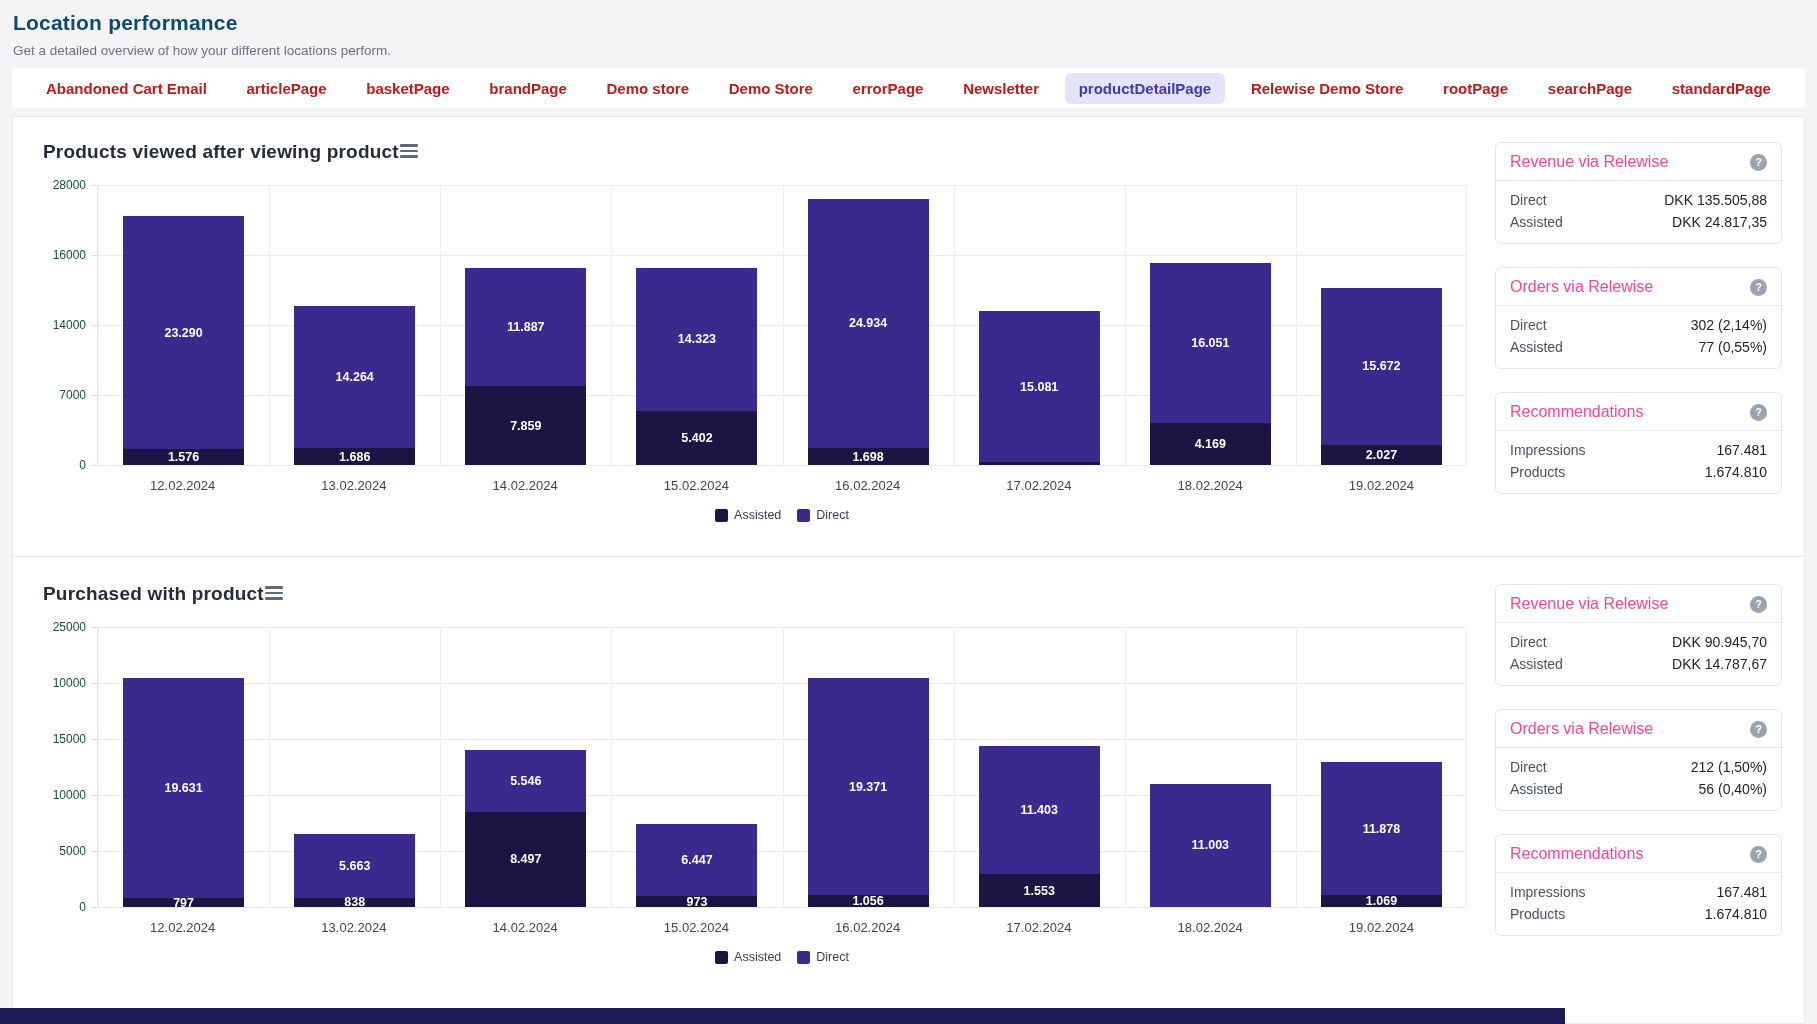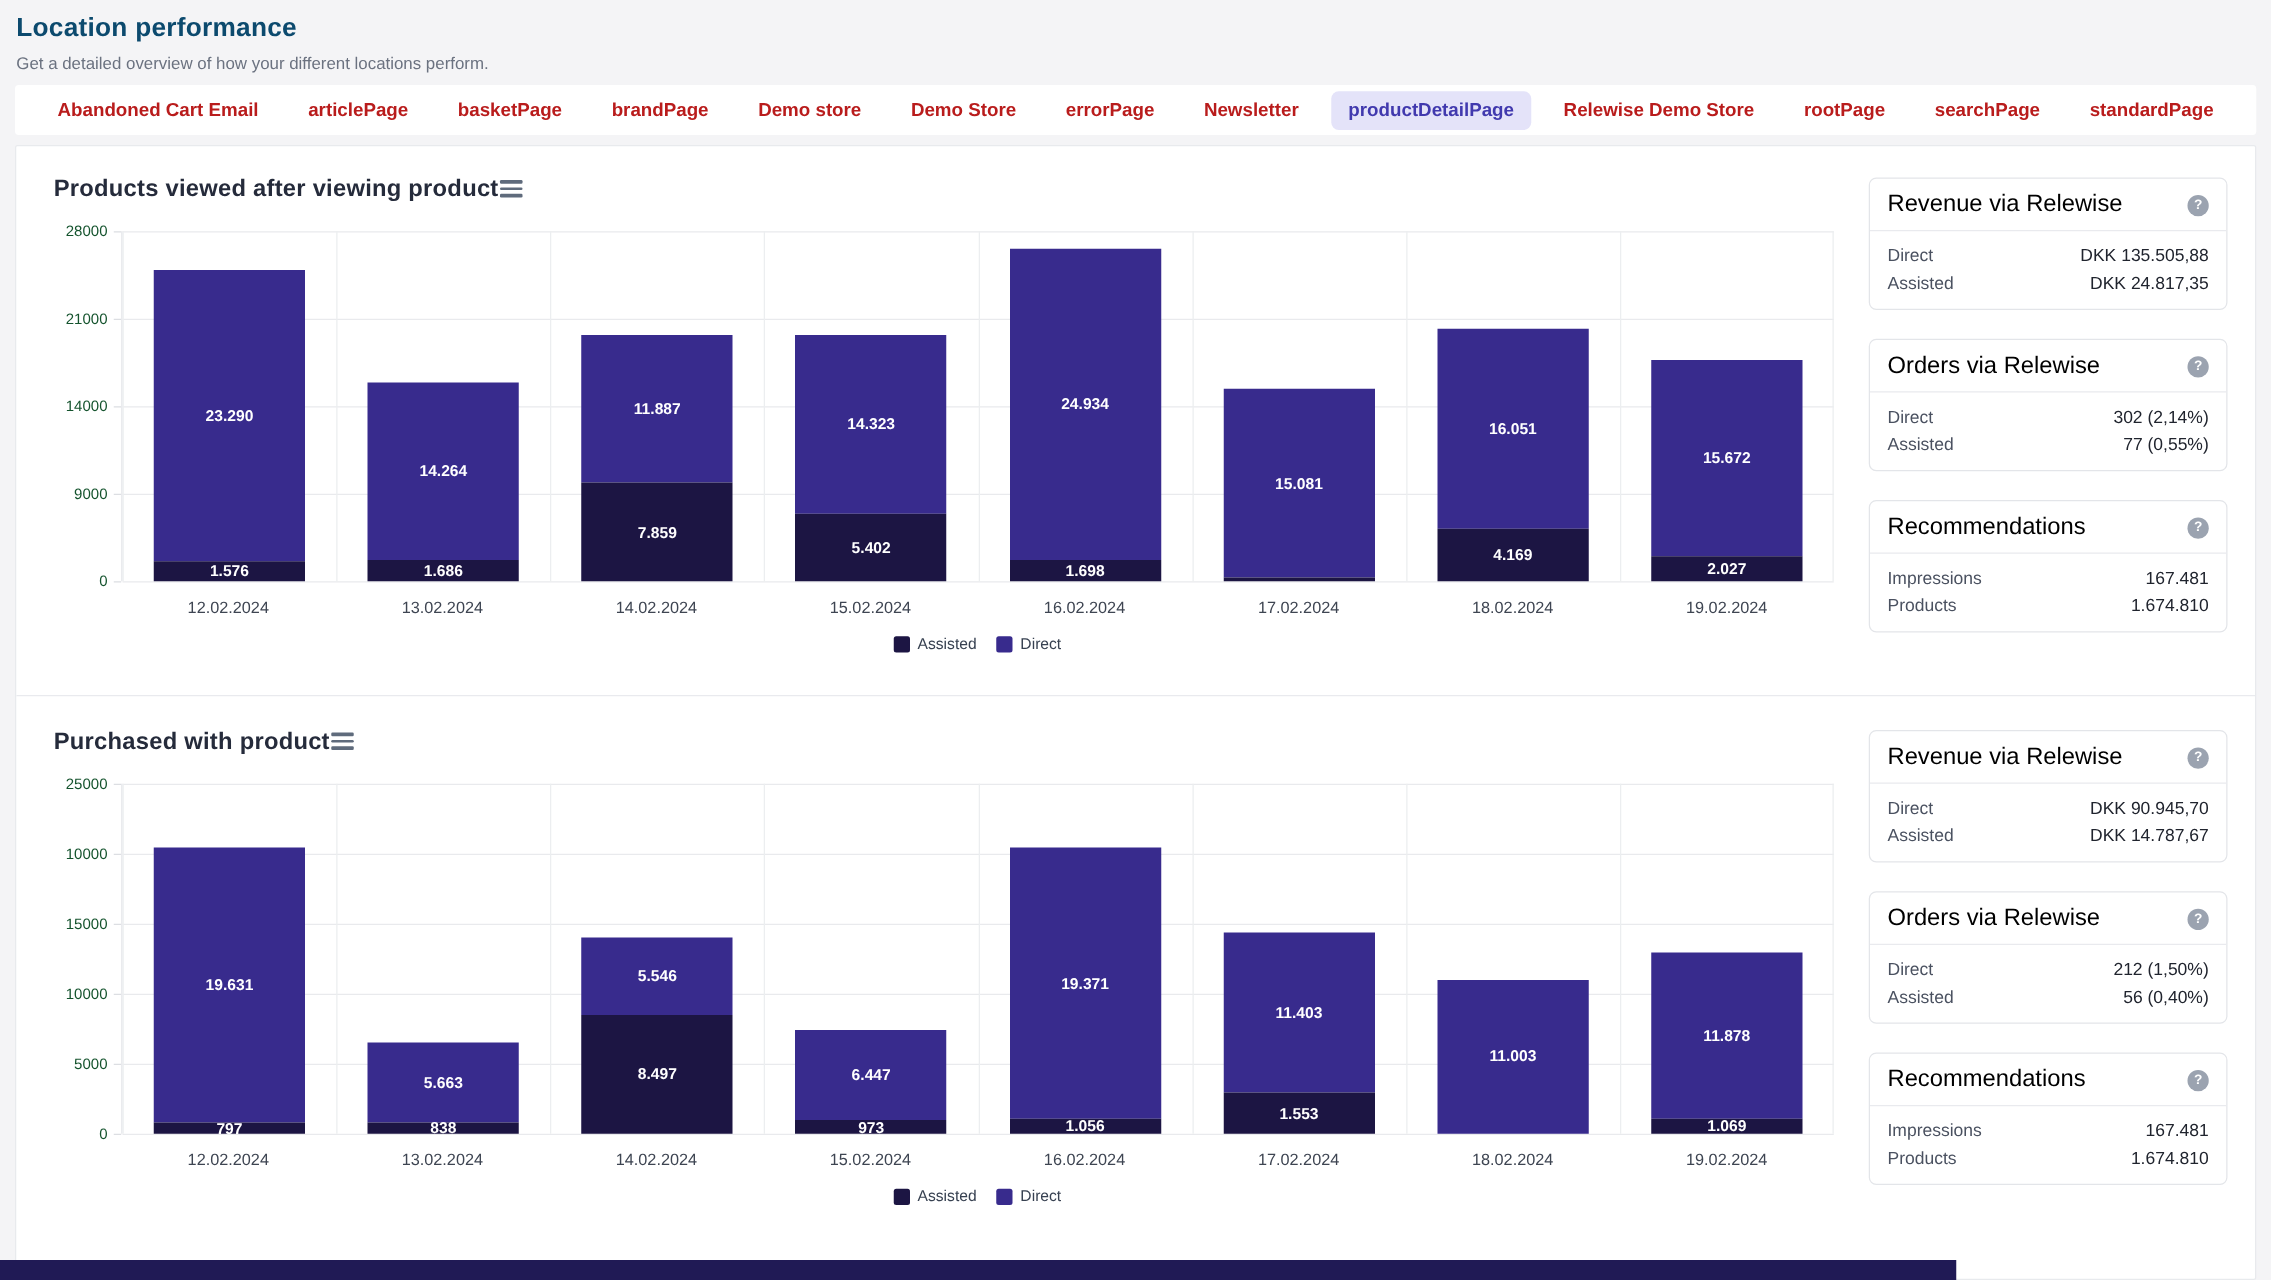--- a/index.html
+++ b/index.html
@@ -57,21 +57,21 @@
   .x-axis { display:flex; margin-left:54px; margin-top:13px; }
   .x-label { flex:1; text-align:center; font-size:13px; color:#3e4552; }
   .legend { display:flex; justify-content:center; gap:16px; margin:15px 0 0 54px; }
   .legend-item { display:flex; align-items:center; gap:6px; font-size:12.5px; color:#374151; cursor:pointer; }
   .swatch { width:13px; height:13px; border-radius:2px; flex:none; }
 
   
   .cards { width:287px; flex:none; display:flex; flex-direction:column; gap:23px; padding-top:1px; }
   .card { background:#fff; border:1px solid #e3e5e9; border-radius:6px; }
   .card-head { display:flex; justify-content:space-between; align-items:center; padding:10px 14px 9px; border-bottom:1px solid #e9eaee; }
-  .card-title { font-size:19px; color:#000000; }
+  .card-title { font-size:16px; color:#ec4899; }
   .help-icon {
     width:17px; height:17px; border-radius:50%; background:#9ba3b0; color:#fff;
     font-size:11px; font-weight:700; display:flex; align-items:center; justify-content:center; cursor:pointer;
   }
   .card-body { padding:8px 14px 10px; }
   .card-row { display:flex; justify-content:space-between; font-size:14px; line-height:22px; }
   .row-label { color:#4a5160; }
   .row-value { color:#20242e; }
 
   .footer-bar { position:absolute; left:0; bottom:0; width:1565px; height:16px; background:#201a55; }
@@ -109,25 +109,25 @@
             <div class="menu-icon">
               <span></span>
               <span></span>
               <span></span>
             </div>
           </div>
           <div class="plot-row">
             <div class="y-axis">
               <div class="y-tick" style="top: 280px;">0</div>
               <div class="y-tick-mark" style="top: 279.5px;"></div>
-              <div class="y-tick" style="top: 210px;">9000</div>
+              <div class="y-tick" style="top: 210px;">7000</div>
               <div class="y-tick-mark" style="top: 209.5px;"></div>
               <div class="y-tick" style="top: 140px;">14000</div>
               <div class="y-tick-mark" style="top: 139.5px;"></div>
-              <div class="y-tick" style="top: 70px;">21000</div>
+              <div class="y-tick" style="top: 70px;">16000</div>
               <div class="y-tick-mark" style="top: 69.5px;"></div>
               <div class="y-tick" style="top: 0px;">28000</div>
               <div class="y-tick-mark" style="top: -0.5px;"></div>
             </div>
             <div class="plot">
               <div class="h-grid" style="top: 279.5px;"></div>
               <div class="h-grid" style="top: 209.5px;"></div>
               <div class="h-grid" style="top: 139.5px;"></div>
               <div class="h-grid" style="top: 69.5px;"></div>
               <div class="h-grid" style="top: -0.5px;"></div>

